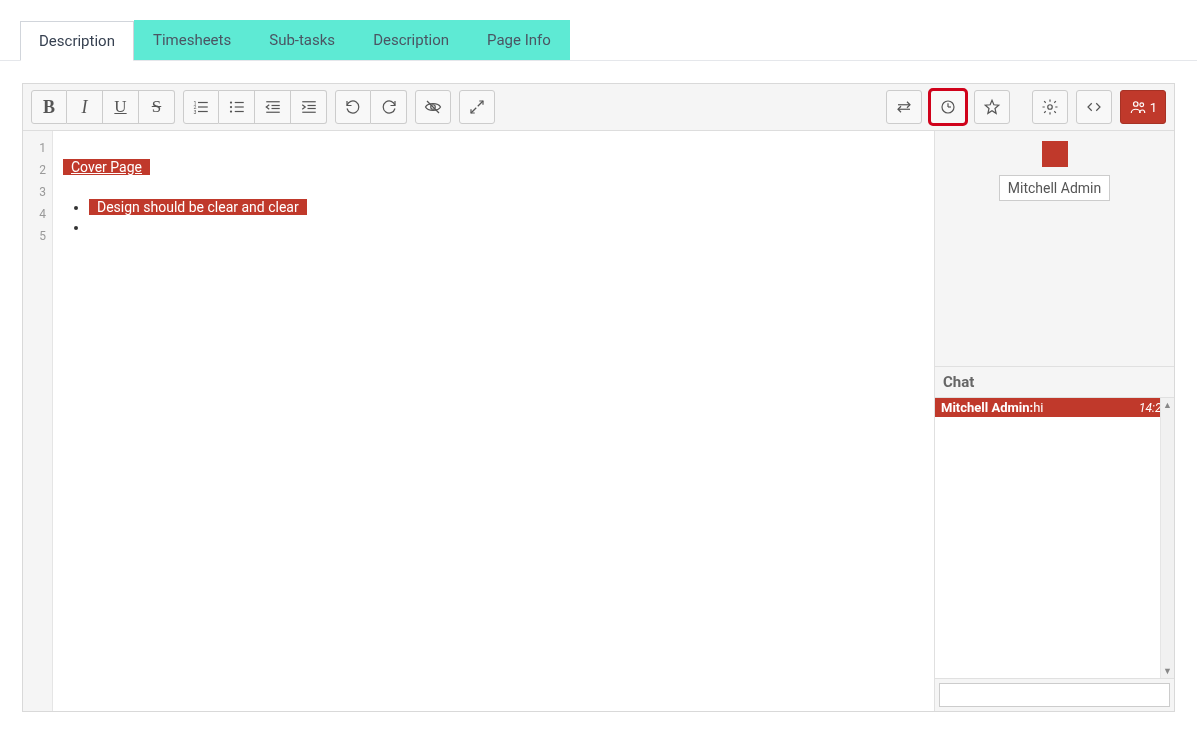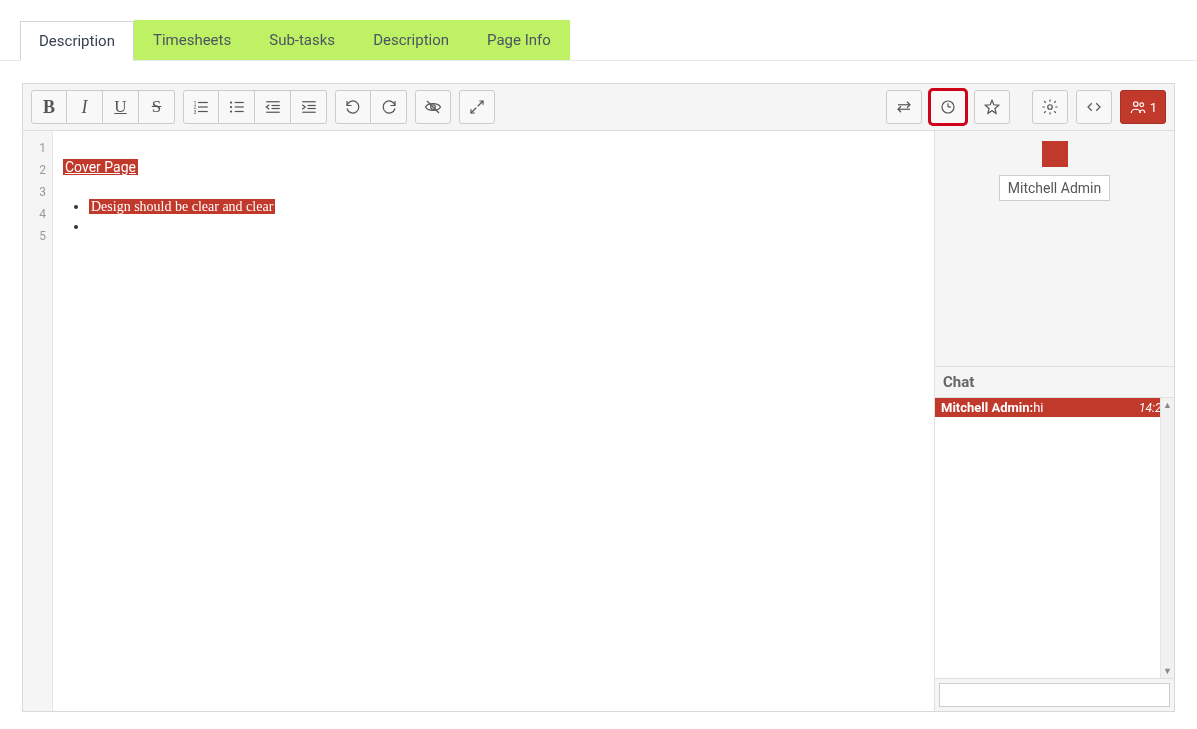--- a/index.html
+++ b/index.html
@@ -20,21 +20,21 @@
     padding-left: 20px;
     padding-top: 20px;
   }
   .tab {
     padding: 10px 18px;
     color: #4b5563;
     font-size: 15px;
     border: 1px solid transparent;
     border-bottom: none;
     cursor: pointer;
-    background: #bef264;
+    background: #5eead4;
   }
   .tab.active {
     color: #374151;
     border: 1px solid #d1d5db;
     border-bottom-color: #fff;
     position: relative;
     top: 1px;
     background: #fff;
   }
 
@@ -127,25 +127,25 @@
     flex: 1;
     background: #fff;
     padding: 6px 10px;
     font-size: 14px;
     color: #333;
   }
   .content .line { min-height: 20px; line-height: 20px; }
   .content .mark {
     background: #c0392b;
     color: #fff;
-    padding: 0 2px;
+    padding: 0 8px;
   }
   .content .mark.u { text-decoration: underline; }
   .content ul { margin: 0; padding-left: 26px; }
-  .content li { line-height: 20px; font-family: Liberation Serif, serif; }
+  .content li { line-height: 20px; }
 
   .sidebar {
     width: 240px;
     background: #f5f5f5;
     border-left: 1px solid #e0e0e0;
     display: flex;
     flex-direction: column;
   }
   .user-row {
     display: flex;

